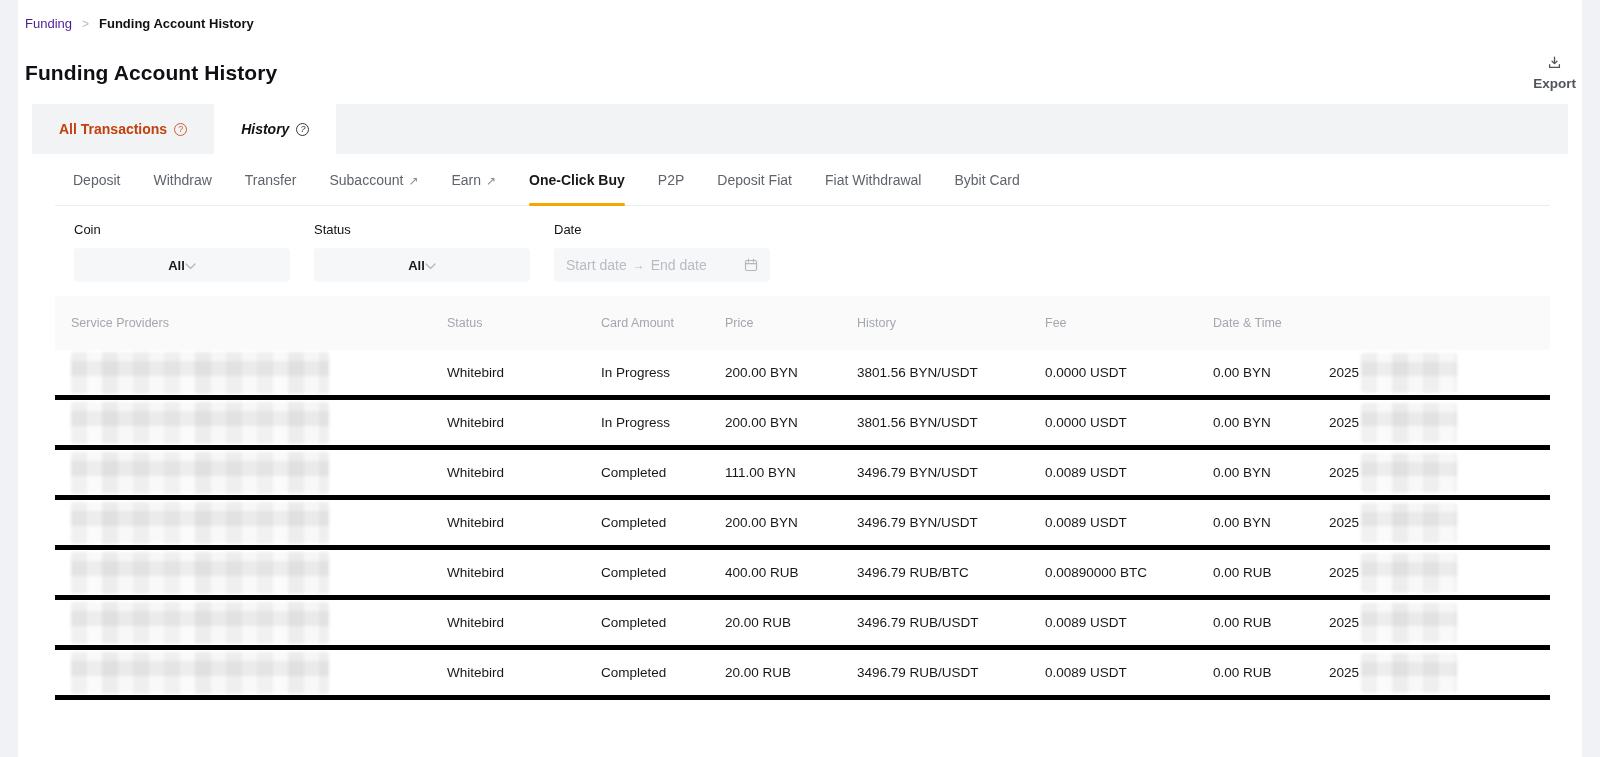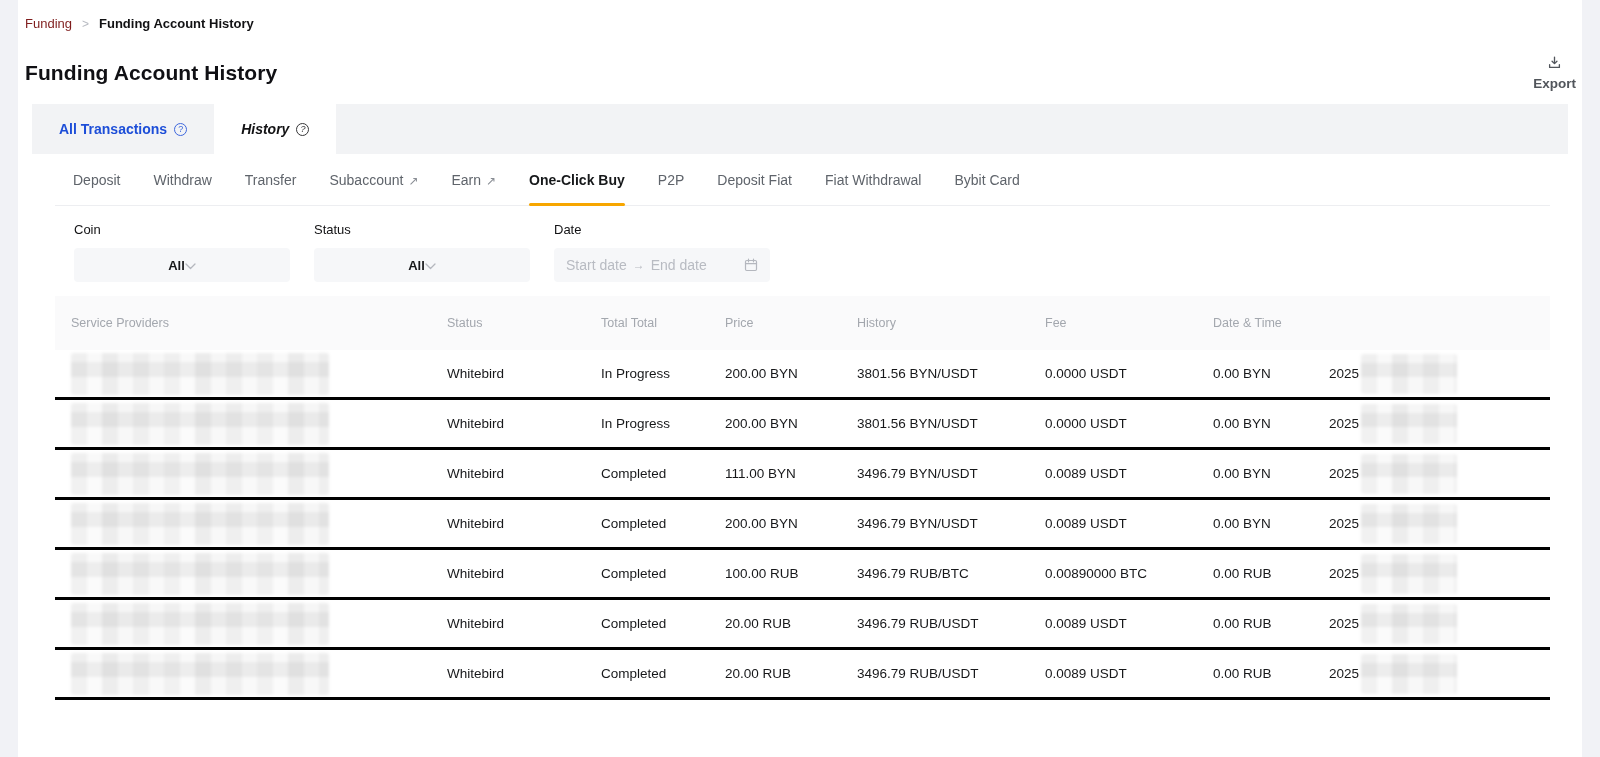--- a/index.html
+++ b/index.html
@@ -8,35 +8,35 @@
     width:1600px; height:757px; overflow:hidden;
     background:#f1f2f6;
     font-family:"Liberation Sans", sans-serif;
     color:#121214;
     -webkit-font-smoothing:antialiased;
   }
   .panel { margin:0 18px; width:1564px; min-height:757px; background:#ffffff; }
 
   
   .breadcrumb { padding:16px 0 0 7px; font-size:13px; display:flex; align-items:center; gap:10px; }
-  .crumb-parent { color:#7f1d1d; cursor:pointer; }
+  .crumb-parent { color:#4c1d95; cursor:pointer; }
   .crumb-sep { color:#b7bac1; font-size:12px; }
   .crumb-current { color:#121214; font-weight:600; }
 
   
   .title-row { margin:24px 6px 0 7px; display:flex; align-items:center; justify-content:space-between; }
   .page-title { margin:0; font-size:21px; font-weight:700; color:#101014; letter-spacing:.1px; }
   .export-btn { display:flex; align-items:center; gap:6px; background:none; border:none; padding:0;
     font-family:inherit; font-size:13.5px; font-weight:700; color:#51555b; cursor:pointer;flex-direction:column; }
   .export-btn svg { display:block; }
 
   
   .tabbar { margin:13px 14px 0 14px; background:#f2f3f5; display:flex; height:50px; }
   .main-tab { padding:0 27px; height:50px; display:flex; align-items:center; gap:7px;
-    font-size:14px; font-weight:700; color:#1d4ed8; cursor:pointer; white-space:nowrap; }
+    font-size:14px; font-weight:700; color:#c2410c; cursor:pointer; white-space:nowrap; }
   .main-tab.active { background:#ffffff; color:#121214;font-style:italic; }
   .help-icon { width:13px; height:13px; border:1px solid currentColor; border-radius:50%;
     font-size:9px; font-weight:400; display:inline-flex; align-items:center; justify-content:center; opacity:.85; }
 
   
   .section { margin:0 32px 0 37px; }
 
   
   .subtabs { display:flex; align-items:stretch; gap:33px; height:52px; border-bottom:1px solid #edeef1; padding-left:18px; }
   .subtab { position:relative; display:flex; align-items:center; gap:5px; font-size:14px; color:#5f646b; cursor:pointer; white-space:nowrap; }
@@ -61,21 +61,21 @@
   .date-ph { font-size:14px; color:#b8bbc2; }
   .range-sep { font-size:12px; color:#b8bbc2; }
   .date-control .cal { margin-left:auto; display:flex; }
 
   
   .table { margin-top:14px; }
   .thead, .trow { display:grid; grid-template-columns:392px 154px 124px 132px 188px 168px 116px 1fr; align-items:center; }
   .thead { height:54px; background:#fafafb; }
   .th { font-size:12.5px; color:#a3a7ae; white-space:nowrap; }
   .th:first-child, .td:first-child { padding-left:16px; }
-  .trow { height:50px; border-bottom:3px solid #000000; }
+  .trow { height:50px; border-bottom:5px solid #000000; }
   .td { font-size:13.5px; font-weight:500; color:#17181a; white-space:nowrap; }
   .td-date { display:flex; align-items:center; gap:2px; }
 
   
   .redact {
     border-radius:3px;
     background:
       repeating-linear-gradient(90deg, rgba(0,0,0,0.045) 0 16px, rgba(0,0,0,0.005) 16px 31px,
         rgba(0,0,0,0.06) 31px 47px, rgba(0,0,0,0.015) 47px 62px,
         rgba(0,0,0,0.05) 62px 78px, rgba(0,0,0,0.01) 78px 93px),
@@ -204,21 +204,21 @@
               </svg>
           </span>
         </div>
       </div>
     </div>
 
     <div class="table">
       <div class="thead" id="thead">
           <div class="th">Service Providers</div>
           <div class="th">Status</div>
-          <div class="th">Total Total</div>
+          <div class="th">Card Amount</div>
           <div class="th">Price</div>
           <div class="th">History</div>
           <div class="th">Fee</div>
           <div class="th">Date &amp; Time</div>
         </div>
       <div id="tbody">
           <div class="trow">
     <div class="td">
               <div class="redact redact-order"></div>
             </div>
@@ -277,21 +277,21 @@
       <span>2025</span>
       <div class="redact redact-date"></div>
     </div>
   </div>
           <div class="trow">
     <div class="td">
               <div class="redact redact-order"></div>
             </div>
     <div class="td">Whitebird</div>
     <div class="td">Completed</div>
-    <div class="td">100.00 RUB</div>
+    <div class="td">400.00 RUB</div>
     <div class="td">3496.79 RUB/BTC</div>
     <div class="td">0.00890000 BTC</div>
     <div class="td">0.00 RUB</div>
     <div class="td td-date">
       <span>2025</span>
       <div class="redact redact-date"></div>
     </div>
   </div>
           <div class="trow">
     <div class="td">

